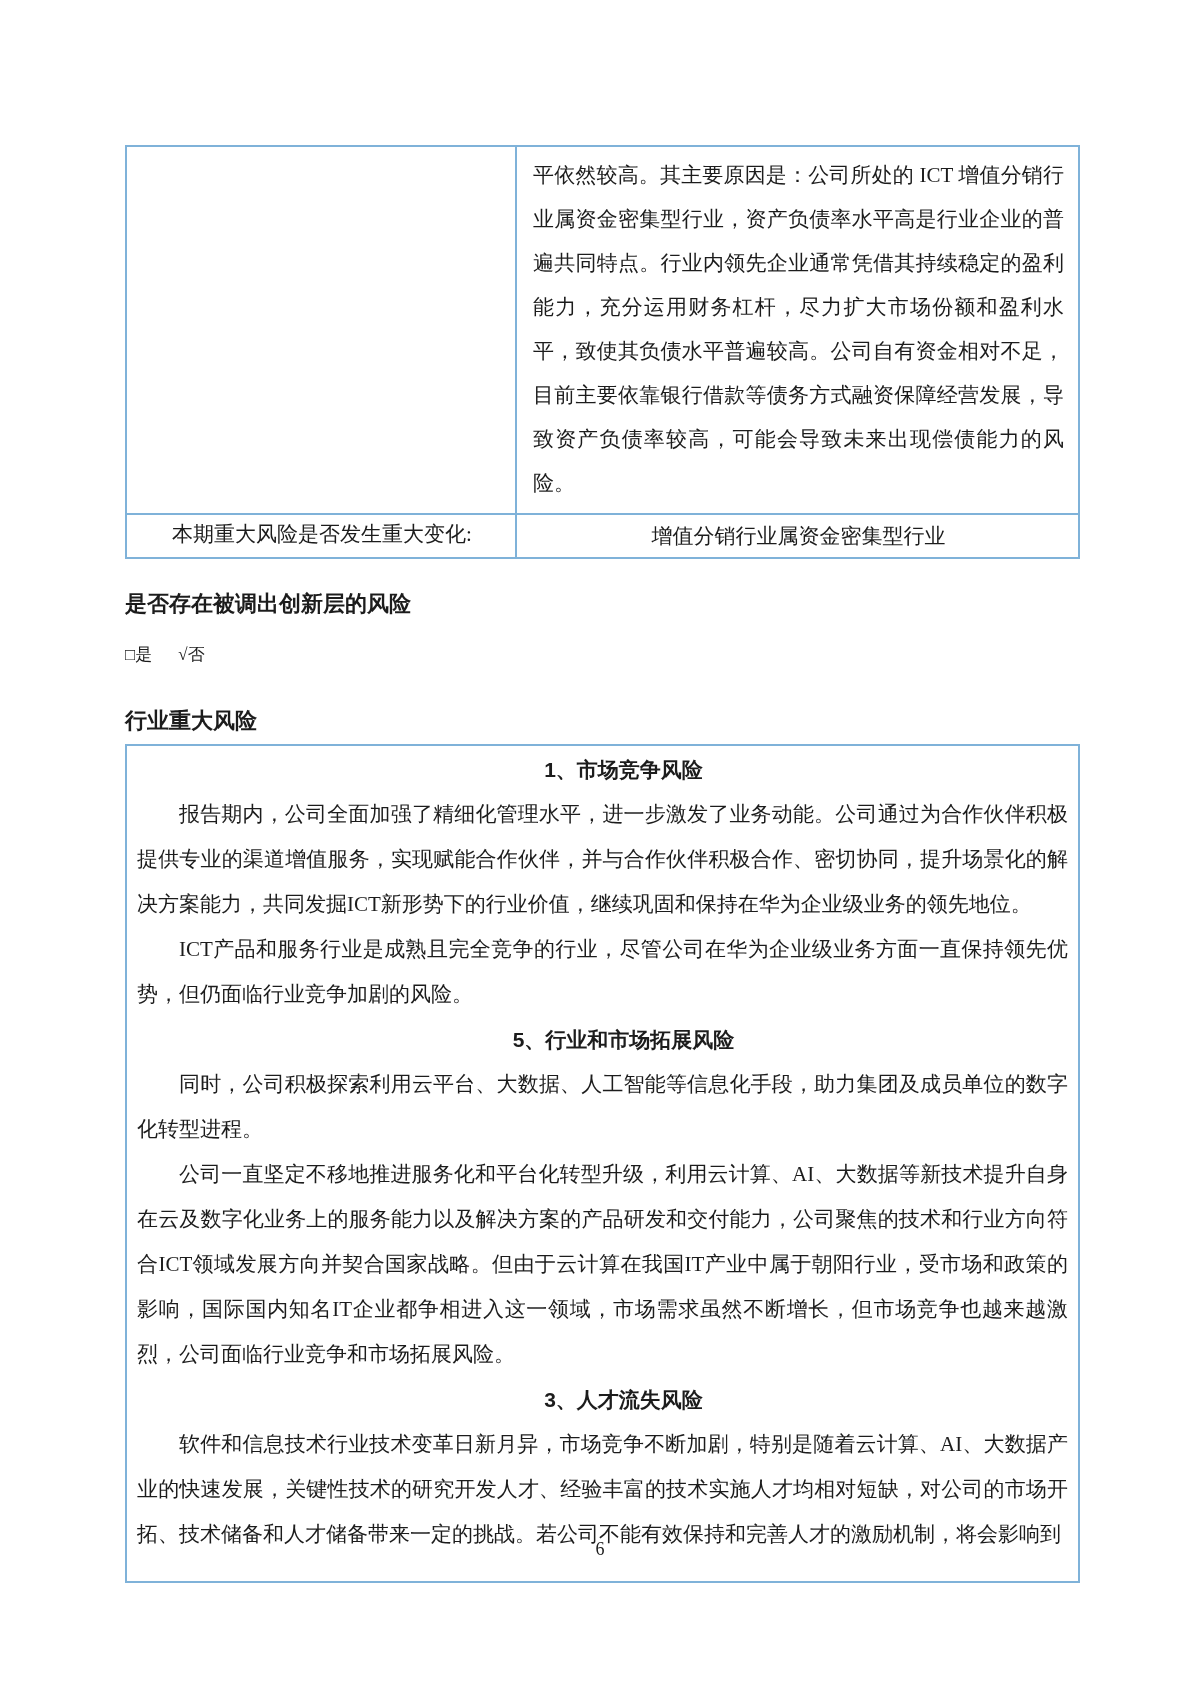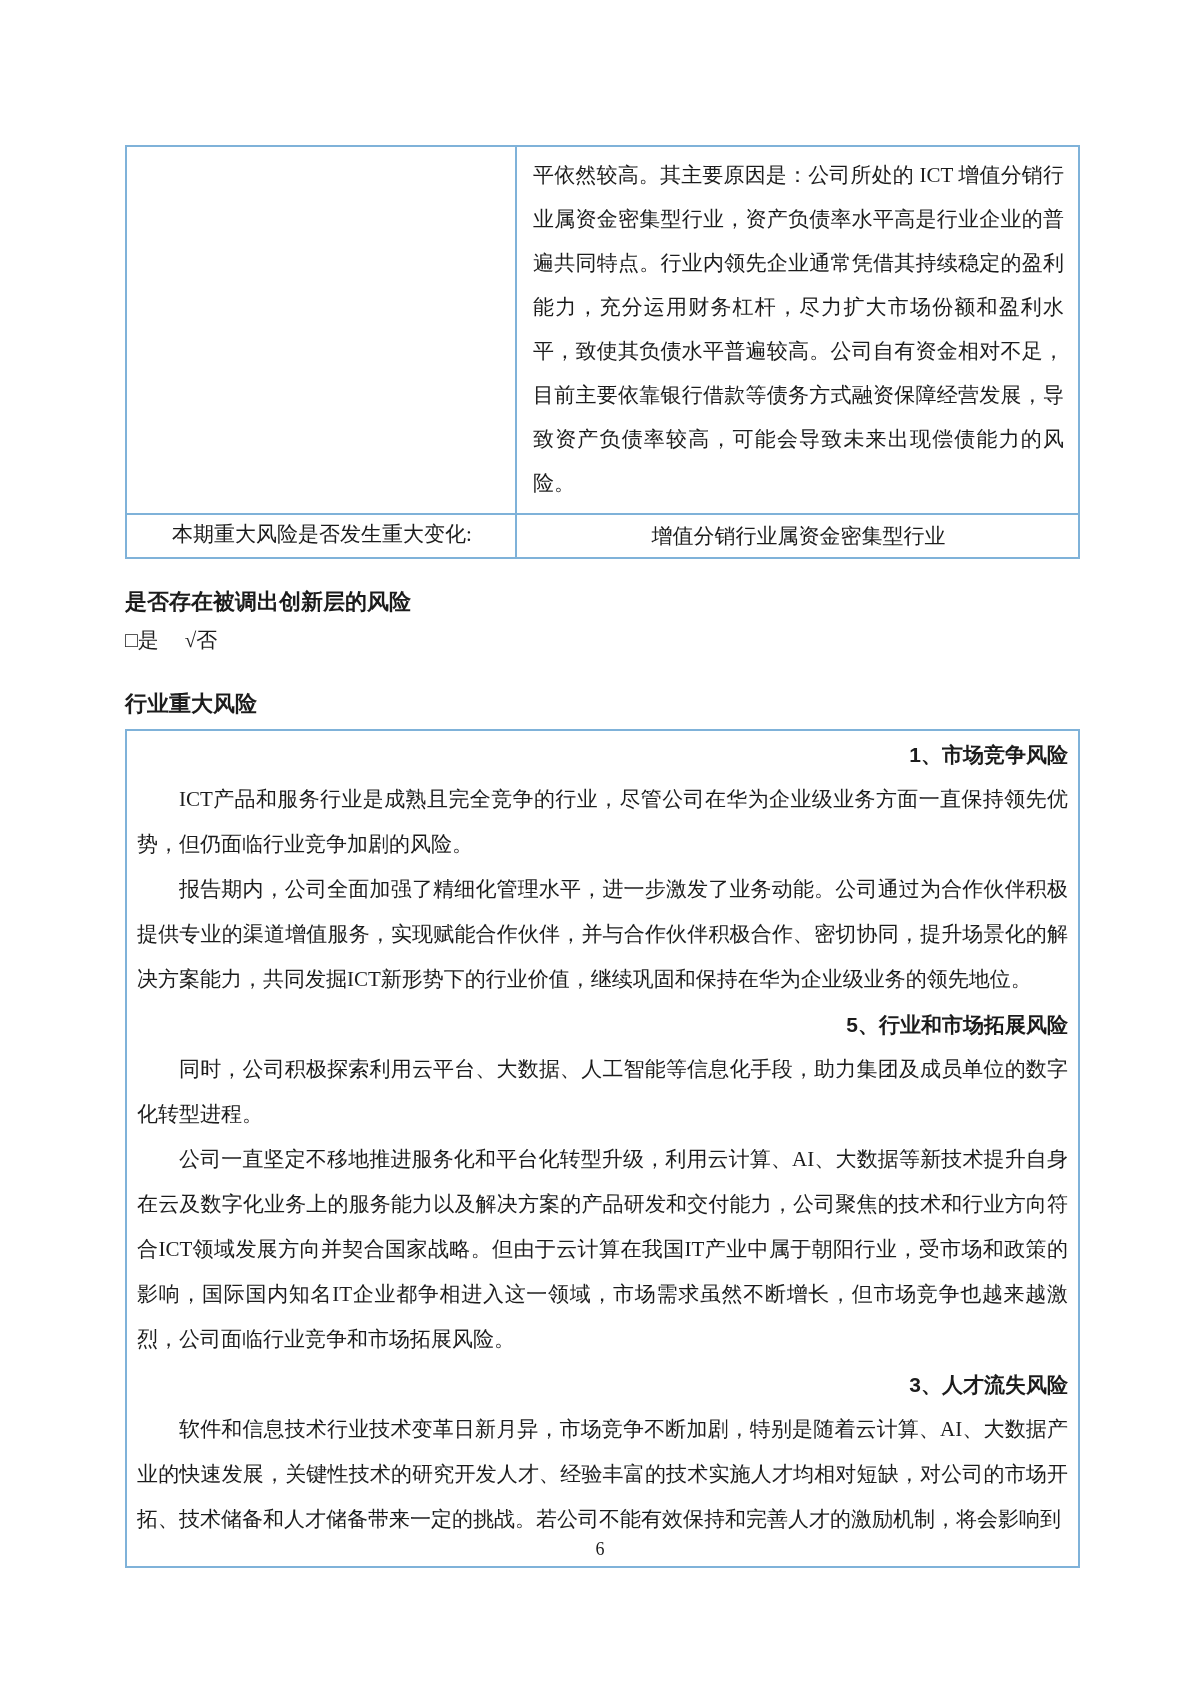--- a/index.html
+++ b/index.html
@@ -27,48 +27,48 @@
   td.value-cell{padding:8px 14px 8px 16px;line-height:26px;margin-left:20px;}
   tr.tall-row td{height:326px;}
   tr.tall-row td.value-cell{
     line-height:44px;
     text-align:justify;
     text-justify:inter-ideograph;
     padding-top:6px;
   }
 
   .h-bold{
-    font-family:Liberation Mono, monospace;
+    font-family:Liberation Sans, sans-serif;
     font-weight:bold;
     font-size:22px;
     line-height:30px;
   }
   .heading-innovation{margin-top:30px;}
-  .options-line{margin-top:6px;font-size:21px;line-height:30px;}
+  .options-line{margin-top:21px;font-size:17px;line-height:30px;}
   .options-line .opt{margin-right:26px;}
   .heading-industry{margin-top:36px;}
 
   .risk-box{
     margin-top:8px;
     border:2px solid #7fb2d9;
     padding:1px 10px 3px 10px;
     min-height:839px;
     box-sizing:border-box;
     font-size:21px;
     line-height:45px;
     text-align:justify;
     text-justify:inter-ideograph;
     overflow:hidden;
   }
   .risk-box .sec-title{
     font-family:"Liberation Sans","DejaVu Sans",sans-serif;
     font-weight:bold;
     text-indent:2em;
     margin:0;
-    text-align:right;
+    text-align:center;
   }
   .risk-box p.body{
     margin:0;
     text-indent:2em;
   }
 
   .page-number{
     position:absolute;
     left:0;top:1536px;width:100%;
     text-align:center;
@@ -97,22 +97,22 @@
     <div class="h-bold heading-innovation">是否存在被调出创新层的风险</div>
 
     <div class="options-line">
       <span class="opt"><span>□</span><span>是</span></span><span class="opt"><span>√</span><span>否</span></span>
     </div>
 
     <div class="h-bold heading-industry">行业重大风险</div>
 
     <div class="risk-box">
       <p class="sec-title">1、市场竞争风险</p>
+      <p class="body">报告期内，公司全面加强了精细化管理水平，进一步激发了业务动能。公司通过为合作伙伴积极提供专业的渠道增值服务，实现赋能合作伙伴，并与合作伙伴积极合作、密切协同，提升场景化的解决方案能力，共同发掘ICT新形势下的行业价值，继续巩固和保持在华为企业级业务的领先地位。</p>
       <p class="body">ICT产品和服务行业是成熟且完全竞争的行业，尽管公司在华为企业级业务方面一直保持领先优势，但仍面临行业竞争加剧的风险。</p>
-      <p class="body">报告期内，公司全面加强了精细化管理水平，进一步激发了业务动能。公司通过为合作伙伴积极提供专业的渠道增值服务，实现赋能合作伙伴，并与合作伙伴积极合作、密切协同，提升场景化的解决方案能力，共同发掘ICT新形势下的行业价值，继续巩固和保持在华为企业级业务的领先地位。</p>
 
       <p class="sec-title">5、行业和市场拓展风险</p>
       <p class="body">同时，公司积极探索利用云平台、大数据、人工智能等信息化手段，助力集团及成员单位的数字化转型进程。</p>
       <p class="body">公司一直坚定不移地推进服务化和平台化转型升级，利用云计算、AI、大数据等新技术提升自身在云及数字化业务上的服务能力以及解决方案的产品研发和交付能力，公司聚焦的技术和行业方向符合ICT领域发展方向并契合国家战略。但由于云计算在我国IT产业中属于朝阳行业，受市场和政策的影响，国际国内知名IT企业都争相进入这一领域，市场需求虽然不断增长，但市场竞争也越来越激烈，公司面临行业竞争和市场拓展风险。</p>
 
       <p class="sec-title">3、人才流失风险</p>
       <p class="body">软件和信息技术行业技术变革日新月异，市场竞争不断加剧，特别是随着云计算、AI、大数据产业的快速发展，关键性技术的研究开发人才、经验丰富的技术实施人才均相对短缺，对公司的市场开拓、技术储备和人才储备带来一定的挑战。若公司不能有效保持和完善人才的激励机制，将会影响到</p>
     </div>
 
   </div>

